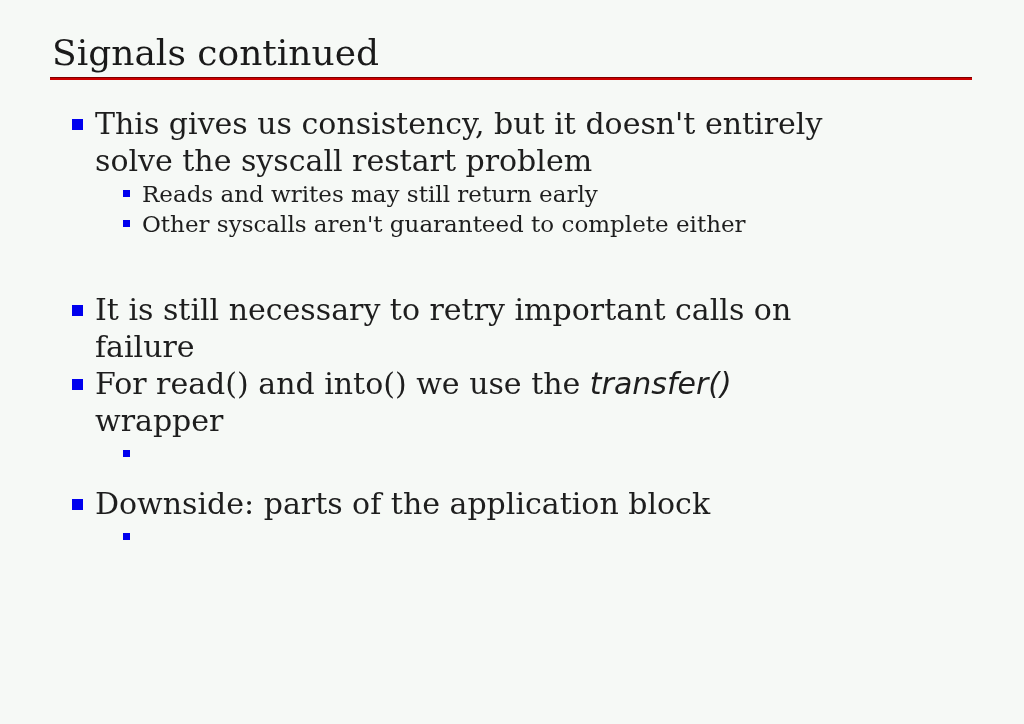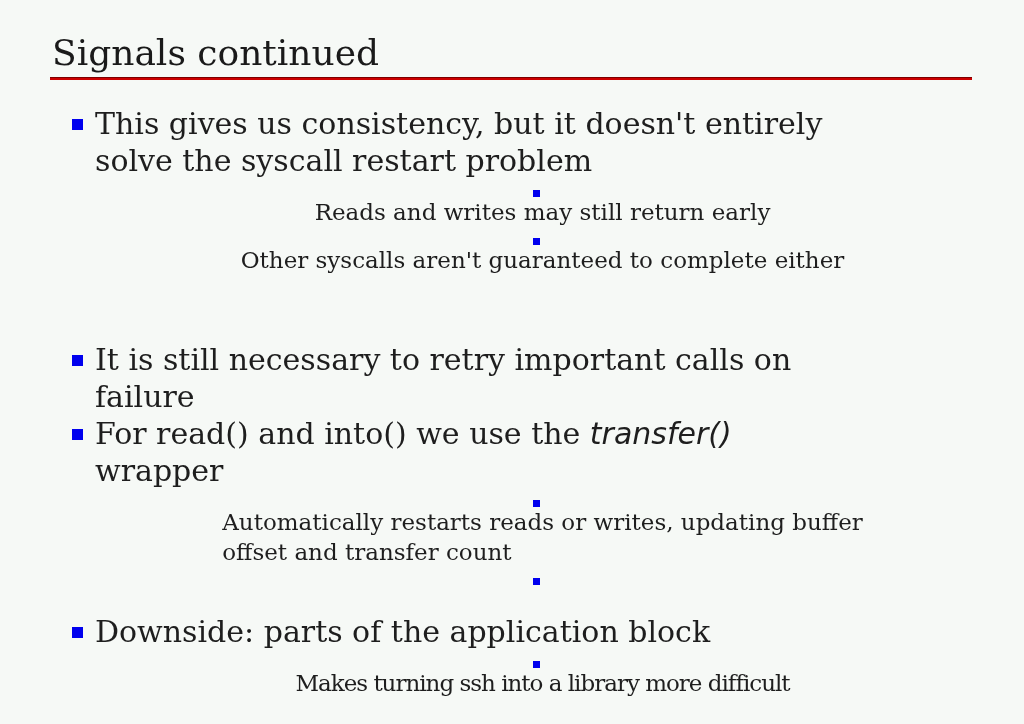--- a/index.html
+++ b/index.html
@@ -37,21 +37,21 @@
     background: #cc0000;
     border-top: 1px solid #7d0000;
   }
   .content {
     position: absolute;
     left: 72px;
     top: 105px;
     width: 890px;
   }
   .block { margin: 0; }
-  .block-1 { margin-bottom: 66px; }
+  .block-1 { margin-bottom: 52px; }
   .block-2 { }
   .block-3 { margin-bottom: 28px; }
 
   .main-line {
     display: flex;
     align-items: flex-start;
   }
   .main-square {
     flex: 0 0 auto;
     width: 11px;
@@ -68,22 +68,21 @@
   }
   .italic-sans {
     font-style: italic;
     font-family: "DejaVu Sans", "Liberation Sans", sans-serif;
   }
   .subs {
     padding-left: 51px;
   }
   .sub-line {
     display: flex;
-    align-items: center;
-    flex-direction: column;
+    align-items: flex-start;
   }
   .sub-square {
     flex: 0 0 auto;
     width: 7px;
     height: 7px;
     background: #0000ee;
     margin-top: 11px;
     margin-right: 12px;
   }
   .sub-text {
@@ -135,36 +134,30 @@
 
     <div class="block block-3">
       <div class="main-line">
         <span class="main-square"></span>
         <div class="main-text"><span>For read() and into() we use the </span><span class="italic-sans">transfer()</span><span>
 wrapper</span></div>
       </div>
       <div class="subs">
         <div class="sub-line">
           <span class="sub-square"></span>
-          <div class="sub-text">Automatically restarts reads or writes, updating buffer
-offset and transfer count</div>
-        </div>
-        <div class="sub-line">
-          <span class="sub-square"></span>
         </div>
       </div>
     </div>
 
     <div class="block block-4">
       <div class="main-line">
         <span class="main-square"></span>
         <div class="main-text">Downside: parts of the application block</div>
       </div>
       <div class="subs">
         <div class="sub-line">
           <span class="sub-square"></span>
-          <div class="sub-text condensed">Makes turning ssh into a library more difficult</div>
         </div>
       </div>
     </div>
 
   </div>
 </div>
 
 </body></html>

